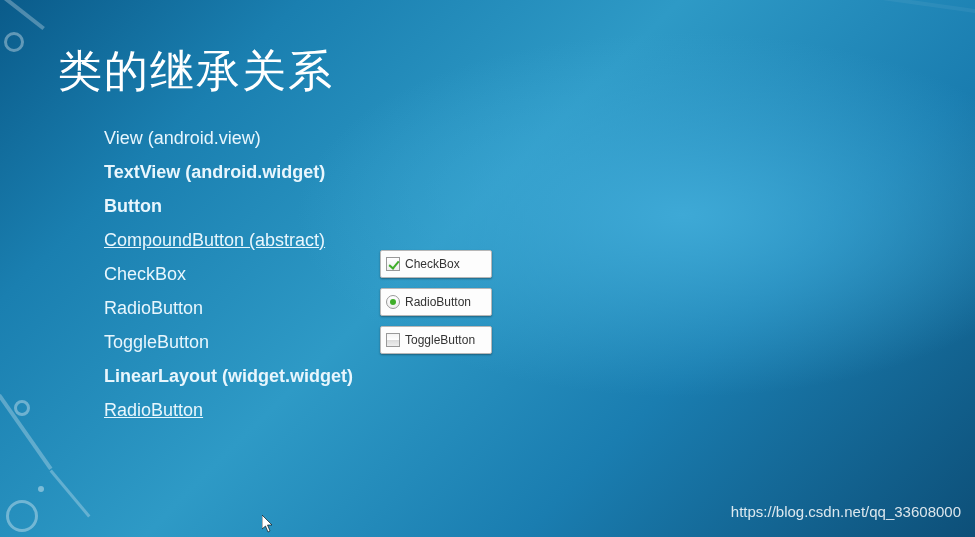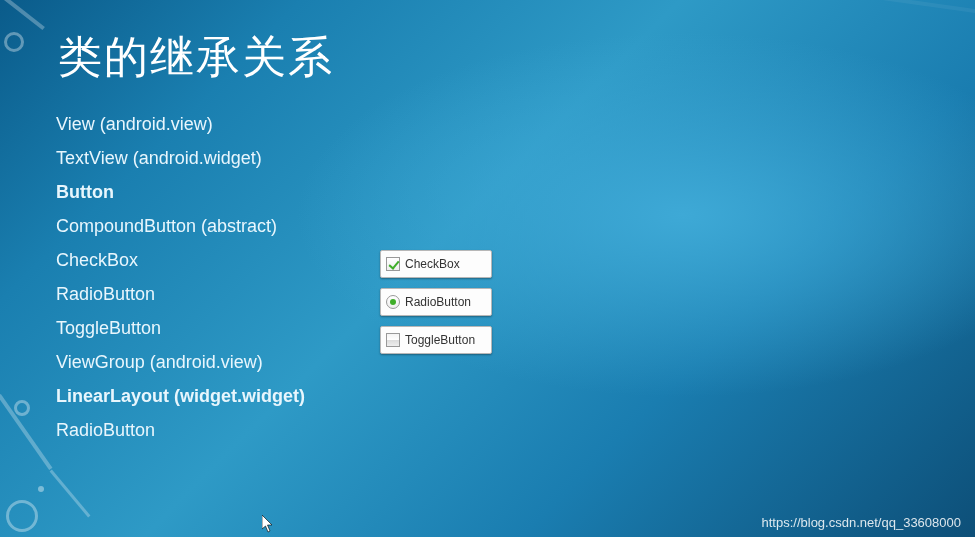--- a/index.html
+++ b/index.html
@@ -8,41 +8,41 @@
     background:
       radial-gradient(ellipse at 70% 40%, #3ea9d6 0%, rgba(62,169,214,0) 40%),
       linear-gradient(135deg,#0a5b8a 0%, #1a7fb0 20%, #2e9ac6 45%, #1a7db0 70%, #0d4f78 100%);
     color:#fff;
     position:relative;
   }
   .deco-circle{position:absolute;border:3px solid rgba(255,255,255,.35);border-radius:50%;background:transparent;}
   .deco-dot{position:absolute;background:rgba(255,255,255,.4);border-radius:50%;}
   .deco-line{position:absolute;background:rgba(255,255,255,.28);}
 
-  .slide{position:relative;width:100%;height:100%;box-sizing:border-box;padding:28px 56px 20px 56px;}
+  .slide{position:relative;width:100%;height:100%;box-sizing:border-box;padding:42px 56px 20px 56px;}
   .title{font-size:44px;font-weight:300;letter-spacing:2px;margin:0 0 20px 2px;color:#fff;}
   .tree{font-size:18px;line-height:1.0;color:#e8f6fd;}
-  .tree .row{padding:8px 0;}
-  .ind1{padding-left:10px;}
+  .tree .row{padding:8px 0;margin-left:48px;}
+  .ind1{padding-left:10px;font-weight:bold;}
   .ind2{padding-left:30px;font-weight:bold;}
-  .ind3{padding-left:56px;}
+  .ind3{padding-left:56px;text-decoration:underline;}
   .ind4{padding-left:76px;}
 
   .widgets{position:absolute;left:380px;top:250px;}
   .w{width:100px;height:22px;background:#fdfdfd;border:1px solid #b7b7b7;border-radius:2px;
      box-shadow:0 1px 2px rgba(0,0,0,.35);margin-bottom:10px;padding:2px 5px;display:flex;align-items:center;gap:5px;}
   .w .lbl{font-size:12px;color:#333;}
   .ico{width:14px;height:14px;flex:0 0 14px;box-sizing:border-box;position:relative;}
   .ico-check{border:1px solid #999;background:linear-gradient(#fff,#eee);}
   .ico-check::after{content:"";position:absolute;left:2px;top:3px;width:8px;height:4px;border-left:2px solid #3fae29;border-bottom:2px solid #3fae29;transform:rotate(-50deg);}
   .ico-radio{border:1px solid #999;border-radius:50%;background:linear-gradient(#fff,#eee);}
   .ico-radio::after{content:"";position:absolute;left:3px;top:3px;width:6px;height:6px;border-radius:50%;background:#3fae29;}
   .ico-toggle{border:1px solid #999;background:linear-gradient(#f4f4f4 0%,#fff 50%,#dcdcdc 51%,#eee 100%);}
 
-  .watermark{position:absolute;right:14px;bottom:7px;font-size:13px;color:rgba(255,255,255,.85);}
+  .watermark{position:absolute;right:14px;bottom:17px;font-size:15px;color:rgba(255,255,255,.85);}
   .cursor{position:absolute;left:262px;top:515px;width:0;height:0;}
   .cursor svg{width:12px;height:18px;display:block;}
 </style>
 </head>
 <body>
 
 <div class="deco-line" style="left:-10px;top:8px;width:60px;height:4px;transform:rotate(38deg);"></div>
 <div class="deco-circle" style="left:4px;top:32px;width:14px;height:14px;"></div>
 <div class="deco-line" style="left:-20px;top:430px;width:90px;height:4px;transform:rotate(55deg);"></div>
 <div class="deco-circle" style="left:14px;top:400px;width:10px;height:10px;"></div>
@@ -56,21 +56,20 @@
   <h1 class="title">类的继承关系</h1>
 
   <div class="tree">
     <div class="row">View (android.view)</div>
     <div class="row ind1">TextView (android.widget)</div>
     <div class="row ind2">Button</div>
     <div class="row ind3">CompoundButton (abstract)</div>
     <div class="row ind4">CheckBox</div>
     <div class="row ind4">RadioButton</div>
     <div class="row ind4">ToggleButton</div>
-    <div class="row ind1">ViewGroup (android.view)</div>
     <div class="row ind2">LinearLayout (widget.widget)</div>
     <div class="row ind3">RadioButton</div>
   </div>
 
   <div class="widgets">
     <div class="w">
       <span class="ico ico-check"></span>
       <span class="lbl">CheckBox</span>
     </div>
     <div class="w">

